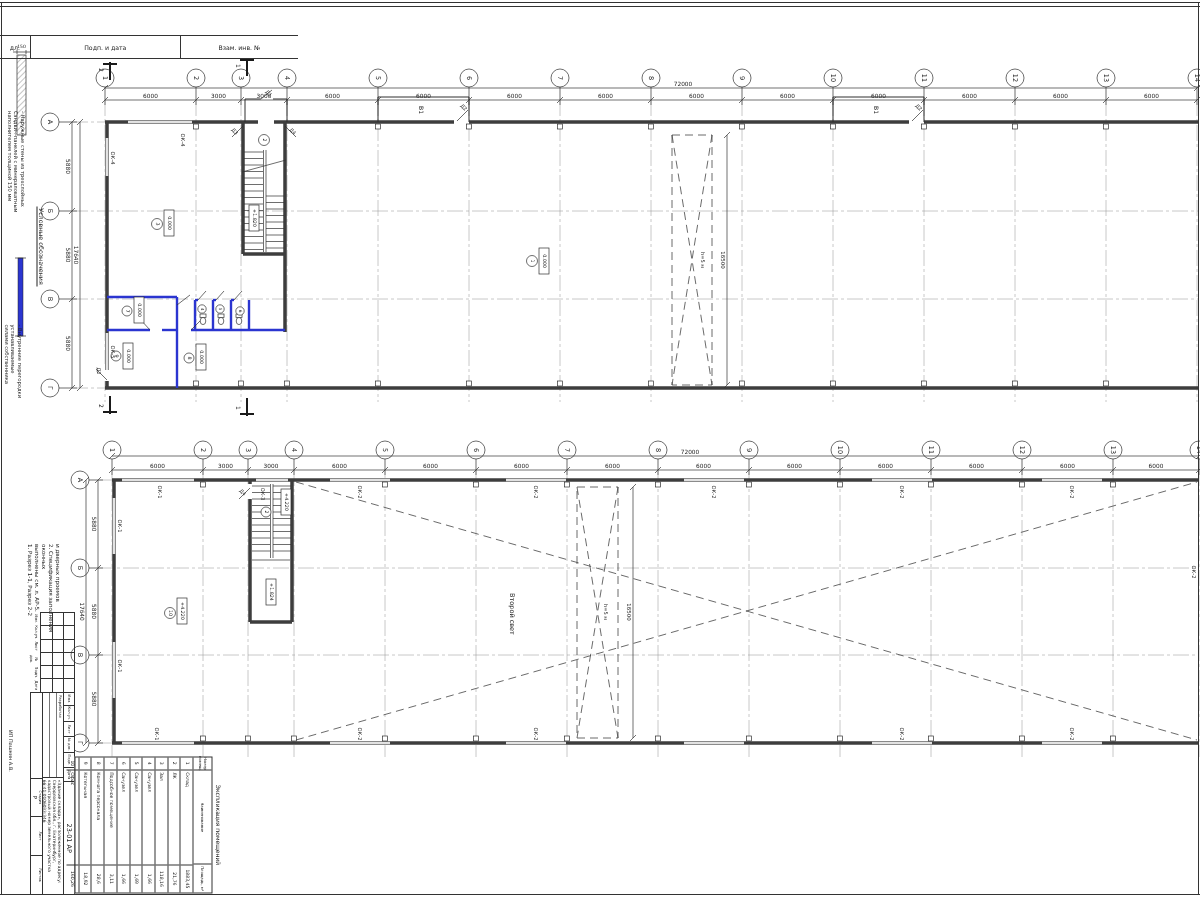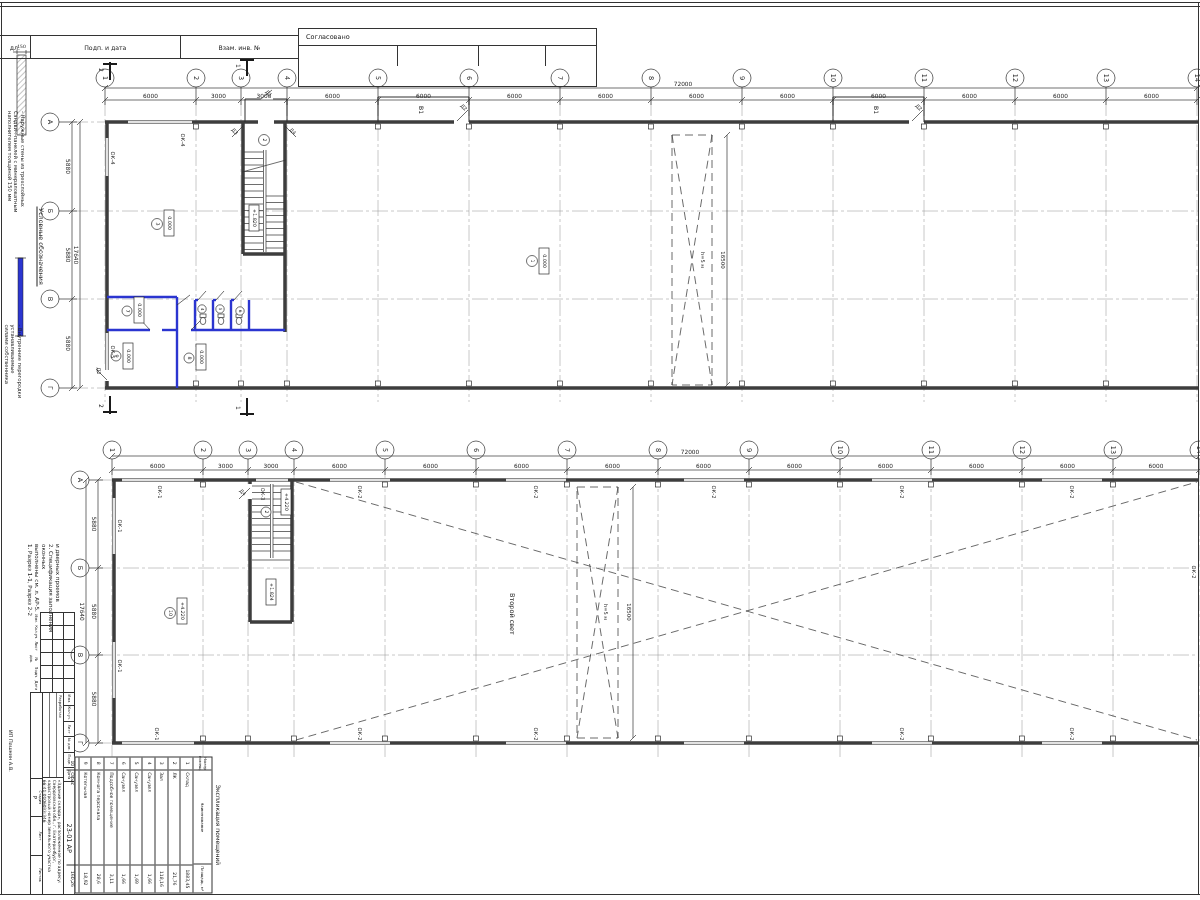--- a/index.html
+++ b/index.html
@@ -672,29 +672,20 @@
     <div class="tcell" style="width:30px;">
         <span>дл.</span>
       </div>
     <div class="tcell" style="width:150px;">
         <span>Подп. и дата</span>
       </div>
     <div class="tcell" style="width:118px;border-right:none;">
         <span>Взам. инв. №</span>
       </div>
   </div>
-  <div id="approved-box">
-    <div class="appr-title">Согласовано</div>
-    <div class="appr-row">
-      <div class="appr-cell" style="width:99px;"></div>
-      <div class="appr-cell" style="width:81px;"></div>
-      <div class="appr-cell" style="width:66px;"></div>
-      <div class="appr-cell" style="width:51px;border-right:none;"></div>
-    </div>
-  </div>
 
   <div id="legend-title" class="rot"><span>Условные обозначения</span></div>
   <div id="legend-item1" class="rot">
     <div>- Наружные стены из трехслойных</div>
     <div>Сэндвич-панелей с минераловатным</div>
     <div>наполнителем толщиной 150 мм</div>
   </div>
   <div id="legend-item2" class="rot">
     <div>- Внутренние перегородки устанавливаемые</div>
     <div>силами собственника</div>

